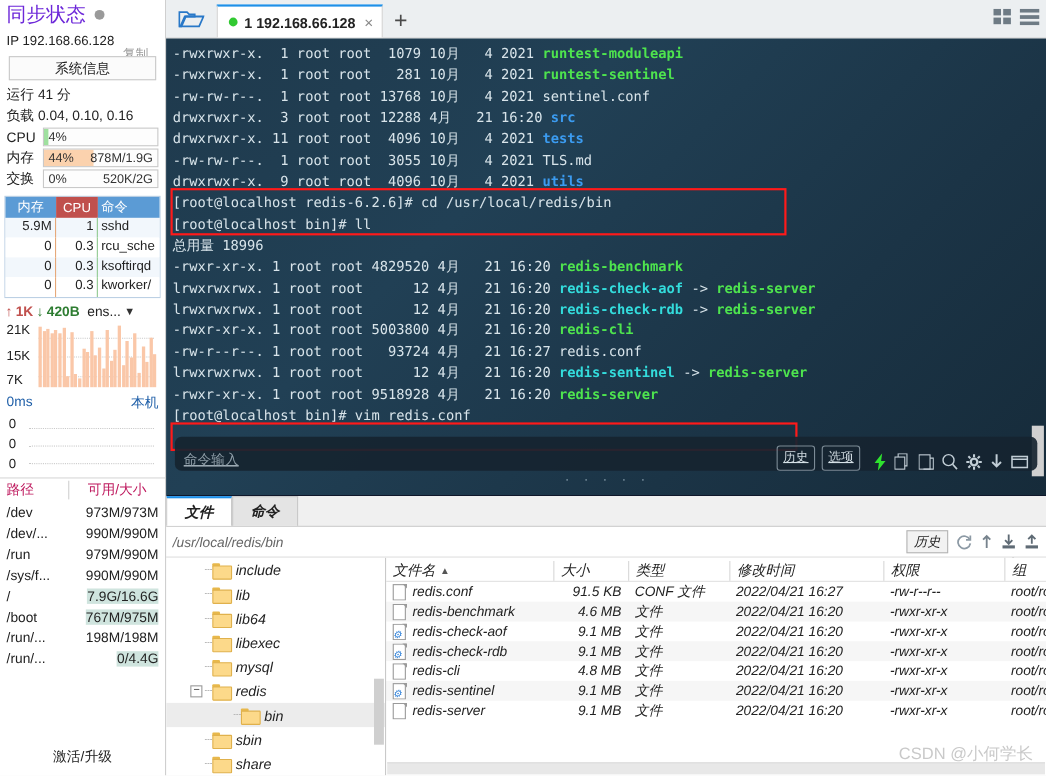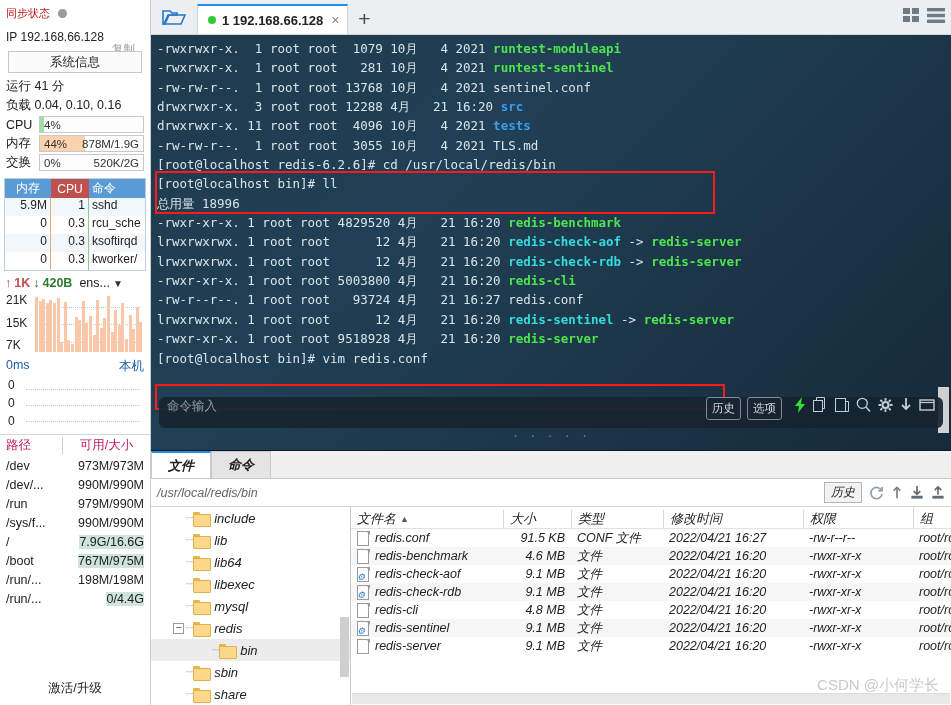--- a/index.html
+++ b/index.html
@@ -14,21 +14,21 @@
   
   #sidebar {
     width: 151px; height: 705px;
     background: #ffffff;
     border-right: 1px solid #cfcfcf;
     display: flex; flex-direction: column;
     font-size: 12px; color: #222;
     position: relative;
   }
   .sb-row { display: flex; align-items: center; padding: 0 6px; }
-  .sb-title { height: 26px; font-size: 11px; color: #b91c1c; gap: 8px; }
+  .sb-title { height: 26px; font-size: 18px; color: #6d28d9; gap: 8px; }
   .sync-dot {
     width: 9px; height: 9px; border-radius: 50%;
     background: #9a9a9a; display: inline-block;
   }
   .sb-ip { height: 22px; font-size: 12px; gap: 8px; }
   .sb-ip .lbl { color: #222; }
   .sb-ip .copy { color: #9b9b9b; font-size: 11.5px; margin-top: 24px; }
   .sysinfo-wrap { padding: 3px 8px 4px 8px; }
   .sysinfo-btn {
     width: 100%; height: 22px; line-height: 20px; text-align: center;
@@ -144,21 +144,21 @@
   .redbox {
     position: absolute; border: 2px solid #ff1a1a; pointer-events: none;
   }
   .term-scroll {
     position: absolute; right: 2px; width: 11px; background: #d0d0d0;
   }
   
   #cmdbar {
     position: absolute; left: 8px; right: 8px; bottom: 22px; height: 31px;
     background: rgba(22,36,48,0.92); border-radius: 6px;
-    display: flex; align-items: flex-start; padding: 0 8px;
+    display: flex; align-items: flex-end; padding: 0 8px; text-decoration: underline;
   }
   #cmdbar .ph { flex: 1; color: #8f9ea8; font-size: 12.5px; font-family: "Liberation Sans", sans-serif; }
   .cb-btn {
     border: 1px solid #7c8b96; border-radius: 3px; color: #cfd9df;
     font-size: 11.5px; padding: 1px 5px; margin-right: 6px;
     font-family: "Liberation Sans", sans-serif;
   }
   .cb-icon { margin-left: 7px; color: #c2ced6; display: inline-flex; }
   .dots {
     position: absolute; left: 0; right: 0; bottom: 4px; text-align: center;
@@ -471,20 +471,21 @@
     </div>
 
     <div id="terminal">
       <div id="term-lines">
           <div class="tline"><span class="c-plain">-rwxrwxr-x.  1 root root  1079 10月   4 2021 </span><span class="c-green">runtest-moduleapi</span></div>
           <div class="tline"><span class="c-plain">-rwxrwxr-x.  1 root root   281 10月   4 2021 </span><span class="c-green">runtest-sentinel</span></div>
           <div class="tline"><span class="c-plain">-rw-rw-r--.  1 root root 13768 10月   4 2021 sentinel.conf</span></div>
           <div class="tline"><span class="c-plain">drwxrwxr-x.  3 root root 12288 4月   21 16:20 </span><span class="c-blue">src</span></div>
           <div class="tline"><span class="c-plain">drwxrwxr-x. 11 root root  4096 10月   4 2021 </span><span class="c-blue">tests</span></div>
           <div class="tline"><span class="c-plain">-rw-rw-r--.  1 root root  3055 10月   4 2021 TLS.md</span></div>
+          <div class="tline"><span class="c-plain">drwxrwxr-x.  9 root root  4096 10月   4 2021 </span><span class="c-blue">utils</span></div>
           <div class="tline"><span class="c-plain">[root@localhost redis-6.2.6]# cd /usr/local/redis/bin</span></div>
           <div class="tline"><span class="c-plain">[root@localhost bin]# ll</span></div>
           <div class="tline"><span class="c-plain">总用量 18996</span></div>
           <div class="tline"><span class="c-plain">-rwxr-xr-x. 1 root root 4829520 4月   21 16:20 </span><span class="c-green">redis-benchmark</span></div>
           <div class="tline"><span class="c-plain">lrwxrwxrwx. 1 root root      12 4月   21 16:20 </span><span class="c-cyan">redis-check-aof</span><span class="c-plain"> -&gt; </span><span class="c-green">redis-server</span></div>
           <div class="tline"><span class="c-plain">lrwxrwxrwx. 1 root root      12 4月   21 16:20 </span><span class="c-cyan">redis-check-rdb</span><span class="c-plain"> -&gt; </span><span class="c-green">redis-server</span></div>
           <div class="tline"><span class="c-plain">-rwxr-xr-x. 1 root root 5003800 4月   21 16:20 </span><span class="c-green">redis-cli</span></div>
           <div class="tline"><span class="c-plain">-rw-r--r--. 1 root root   93724 4月   21 16:27 redis.conf</span></div>
           <div class="tline"><span class="c-plain">lrwxrwxrwx. 1 root root      12 4月   21 16:20 </span><span class="c-cyan">redis-sentinel</span><span class="c-plain"> -&gt; </span><span class="c-green">redis-server</span></div>
           <div class="tline"><span class="c-plain">-rwxr-xr-x. 1 root root 9518928 4月   21 16:20 </span><span class="c-green">redis-server</span></div>

